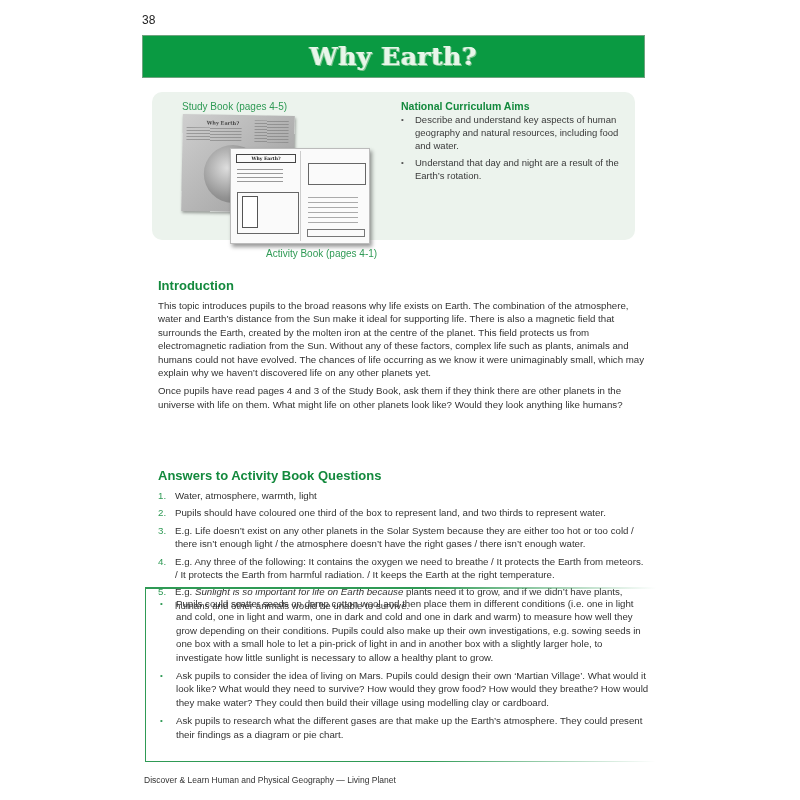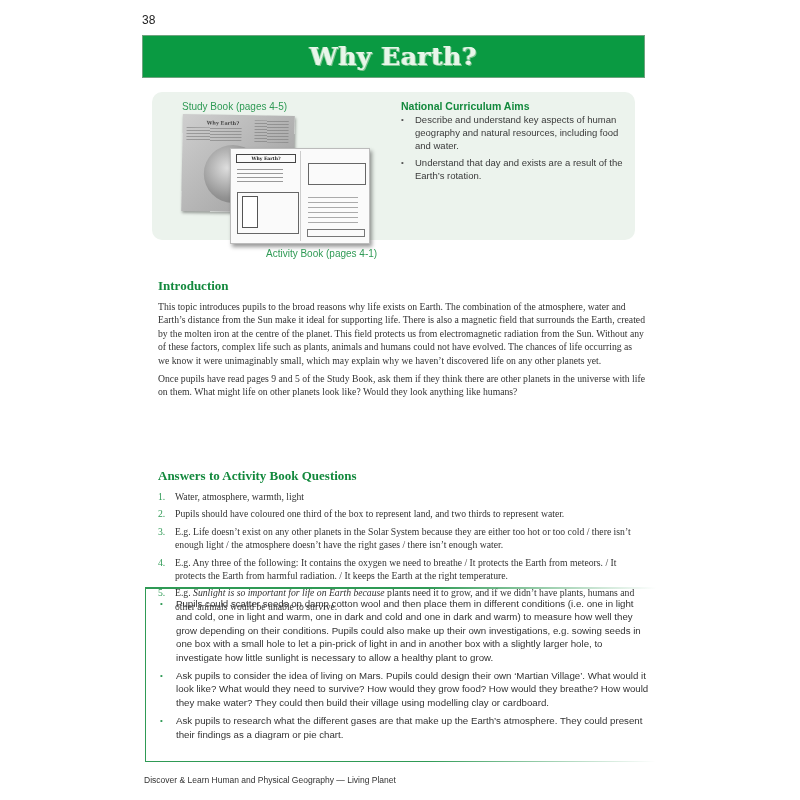--- a/index.html
+++ b/index.html
@@ -44,21 +44,21 @@
     .activity-thumb .r-lines { position: absolute; left: 77px; top: 44px; width: 50px; height: 30px;
       background: repeating-linear-gradient(transparent 0 4px, #aaa 4px 5px); }
     .activity-thumb .r-foot { position: absolute; left: 76px; top: 80px; width: 56px; height: 6px; border: 1px solid #777; }
     .aims { position: absolute; left: 249px; top: 8px; width: 225px; }
     .aims h3 { margin: 0 0 1px 0; font-size: 10.5px; font-weight: bold; color: #13893d;
       font-family: "Liberation Sans", sans-serif; }
     .aims ul { list-style: none; margin: 0; padding: 0; }
     .aims li { position: relative; padding-left: 14px; font-size: 9.5px; line-height: 13px; color: #3a3a3a;
       margin-bottom: 4px; font-family: "Liberation Sans", sans-serif; }
     .aims li::before { content: "•"; position: absolute; left: 0; top: 0; font-size: 8px; color: #555; }
-    .section { position: absolute; left: 158px; width: 487px; font-family: Liberation Serif, serif; }
+    .section { position: absolute; left: 158px; width: 487px; font-family: Liberation Sans, sans-serif; }
     .section h2 { margin: 0; font-size: 13px; font-weight: bold; color: #13893d; }
     .section p { margin: 0; font-size: 9.7px; line-height: 13.4px; color: #333; }
     .intro { top: 278px; }
     .intro h2 { margin-bottom: 6px; }
     .intro p + p { margin-top: 5px; }
     .answers { top: 424px; }
     .answers h2 { margin-bottom: 6px; margin-top: 44px; }
     .answers ol { list-style: none; margin: 0; padding: 0; }
     .answers li { position: relative; padding-left: 17px; font-size: 9.7px; line-height: 13.4px; color: #333; margin-bottom: 4px; }
     .answers li .num { position: absolute; left: 0; top: 0; color: #2f9a55; }
@@ -103,29 +103,29 @@
     <div class="box-right"></div>
     <div class="r-lines"></div>
     <div class="r-foot"></div>
   </div>
   <div class="activity-label">Activity Book (pages 4-1)</div>
 
   <div class="aims">
     <h3>National Curriculum Aims</h3>
     <ul>
       <li>Describe and understand key aspects of human geography and natural resources, including food and water.</li>
-      <li>Understand that day and exists are a result of the Earth’s rotation.</li>
+      <li>Understand that day and night are a result of the Earth’s rotation.</li>
     </ul>
   </div>
 </div>
 
 <div class="section intro">
   <h2>Introduction</h2>
   <p>This topic introduces pupils to the broad reasons why life exists on Earth.  The combination of the atmosphere, water and Earth’s distance from the Sun make it ideal for supporting life. There is also a magnetic field that surrounds the Earth, created by the molten iron at the centre of the planet.  This field protects us from electromagnetic radiation from the Sun.  Without any of these factors, complex life such as plants, animals and humans could not have evolved.  The chances of life occurring as we know it were unimaginably small, which may explain why we haven’t discovered life on any other planets yet.</p>
-  <p>Once pupils have read pages 9 and 5 of the Study Book, ask them if they think there are other planets in the universe with life on them.  What might life on other planets look like?  Would they look anything like humans?</p>
+  <p>Once pupils have read pages 4 and 3 of the Study Book, ask them if they think there are other planets in the universe with life on them.  What might life on other planets look like?  Would they look anything like humans?</p>
 </div>
 
 <div class="section answers">
   <h2>Answers to Activity Book Questions</h2>
   <ol>
     <li>
       <span class="num">1.</span>
       <span>Water, atmosphere, warmth, light</span>
     </li>
     <li>

